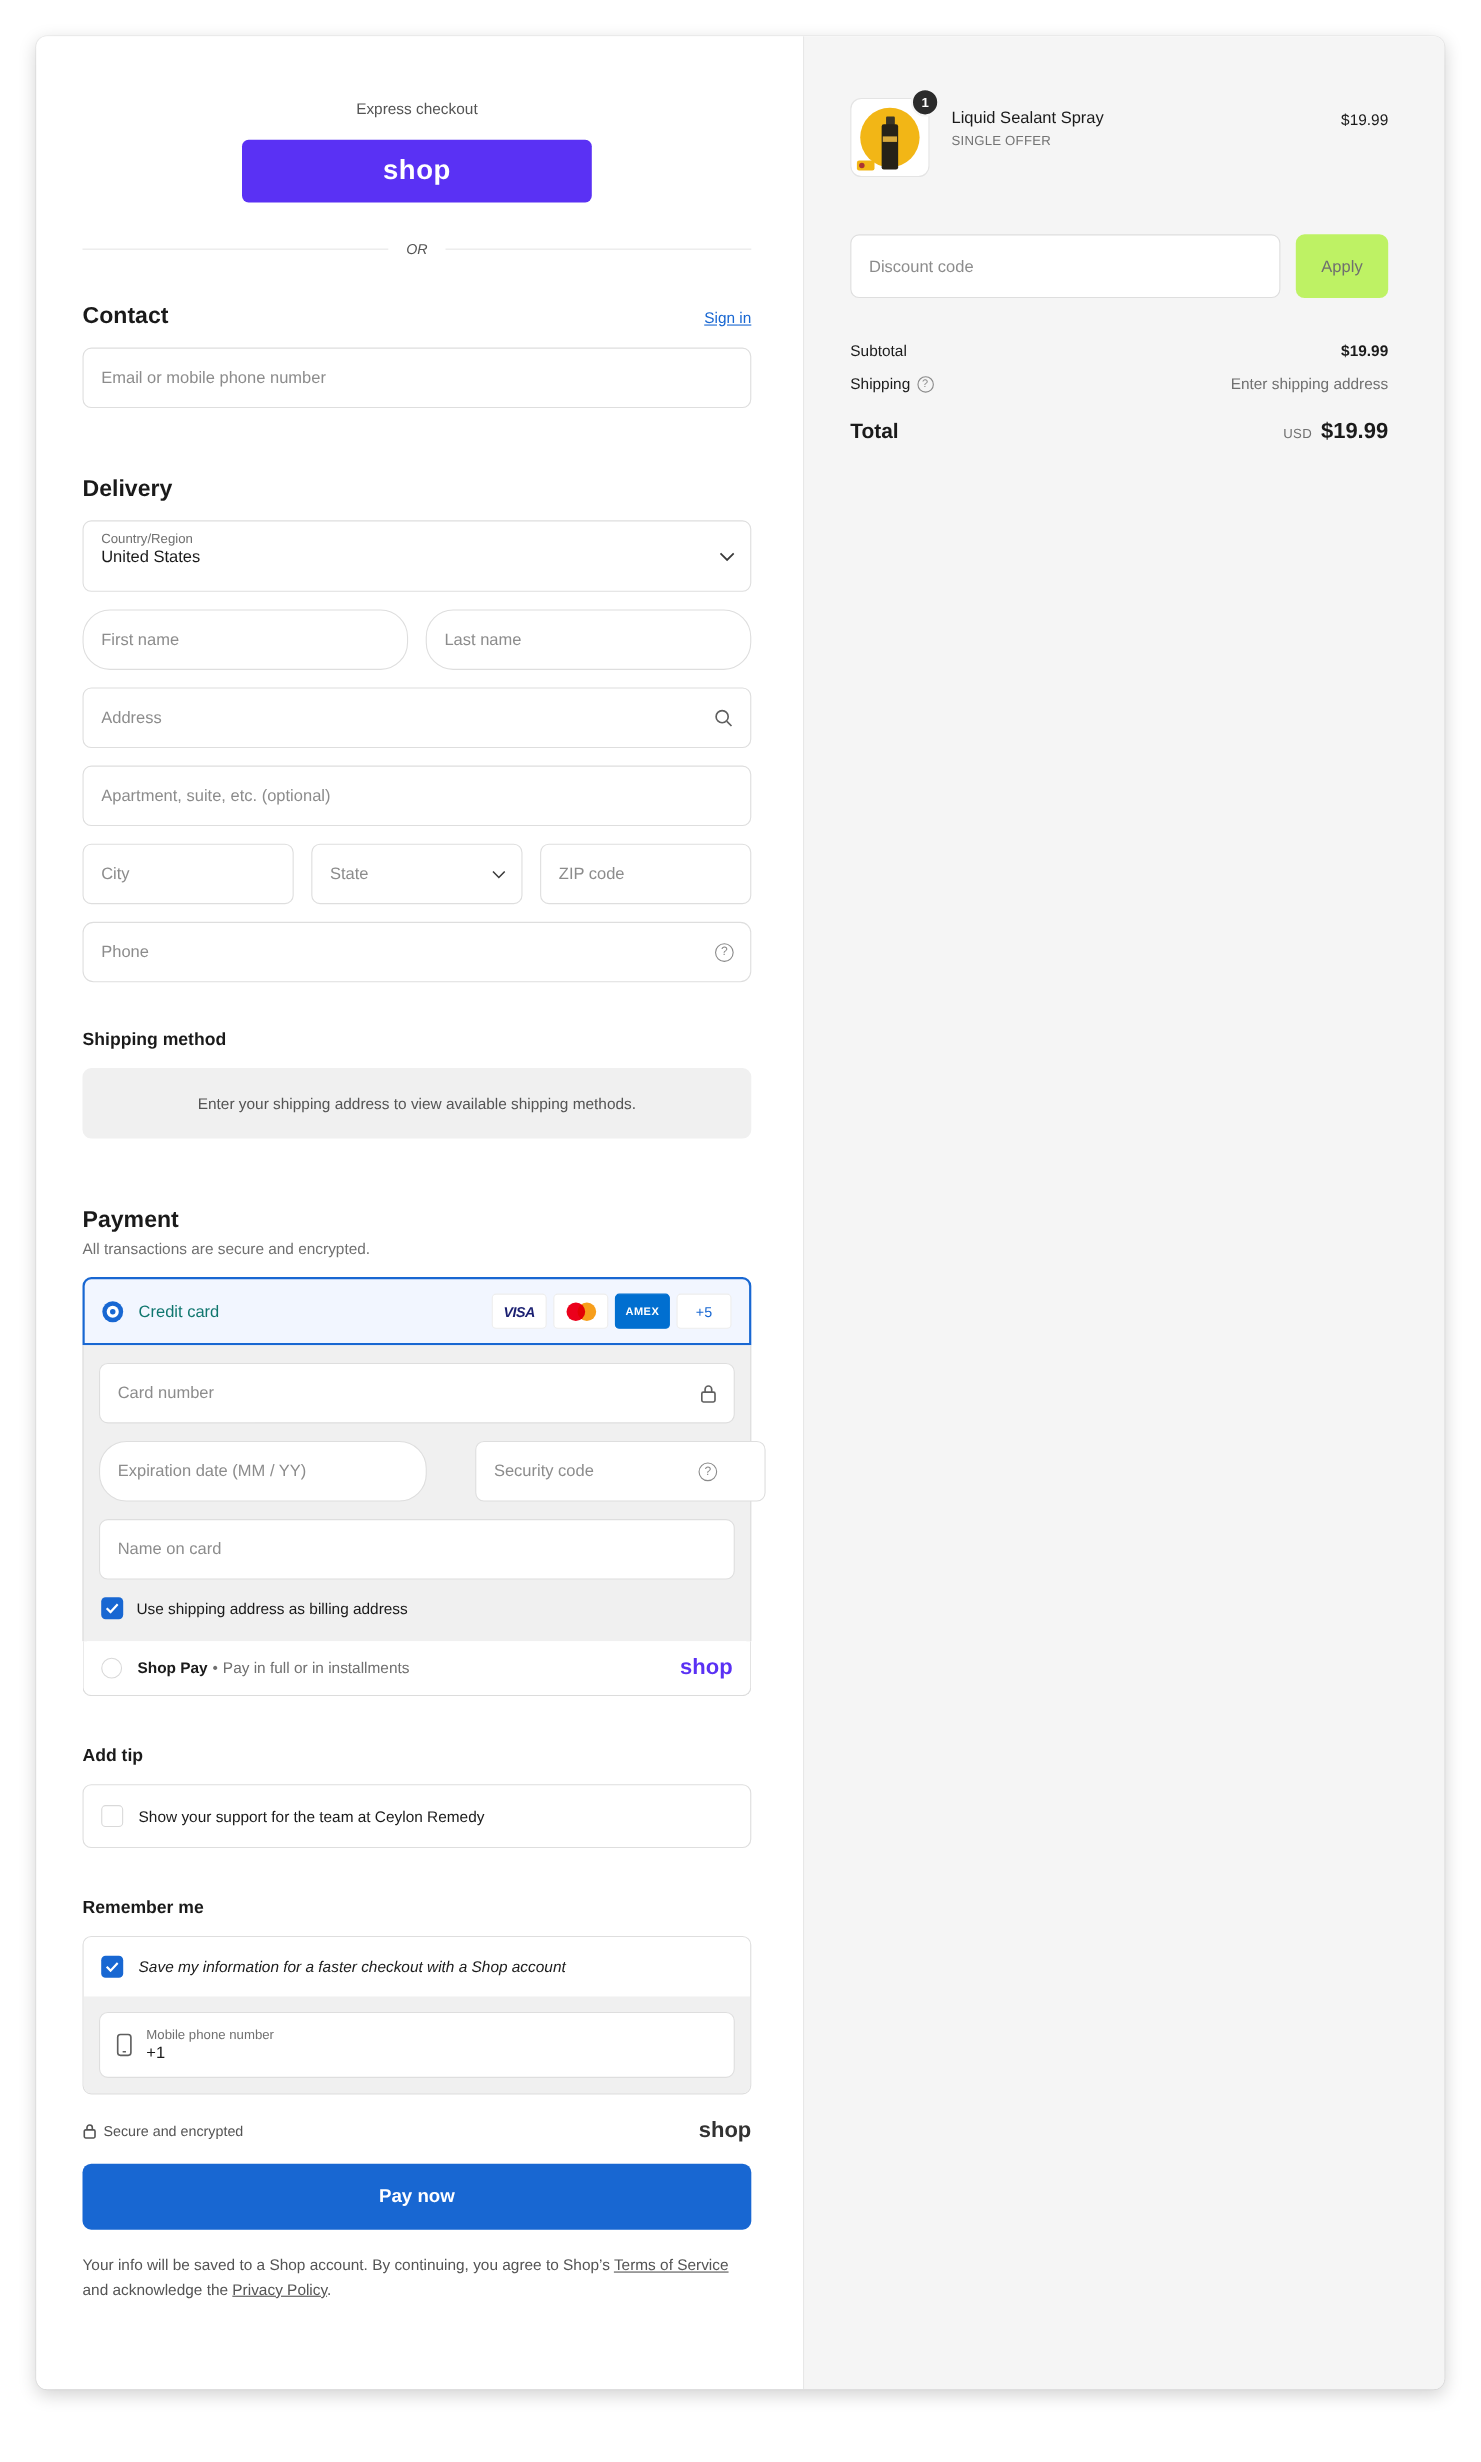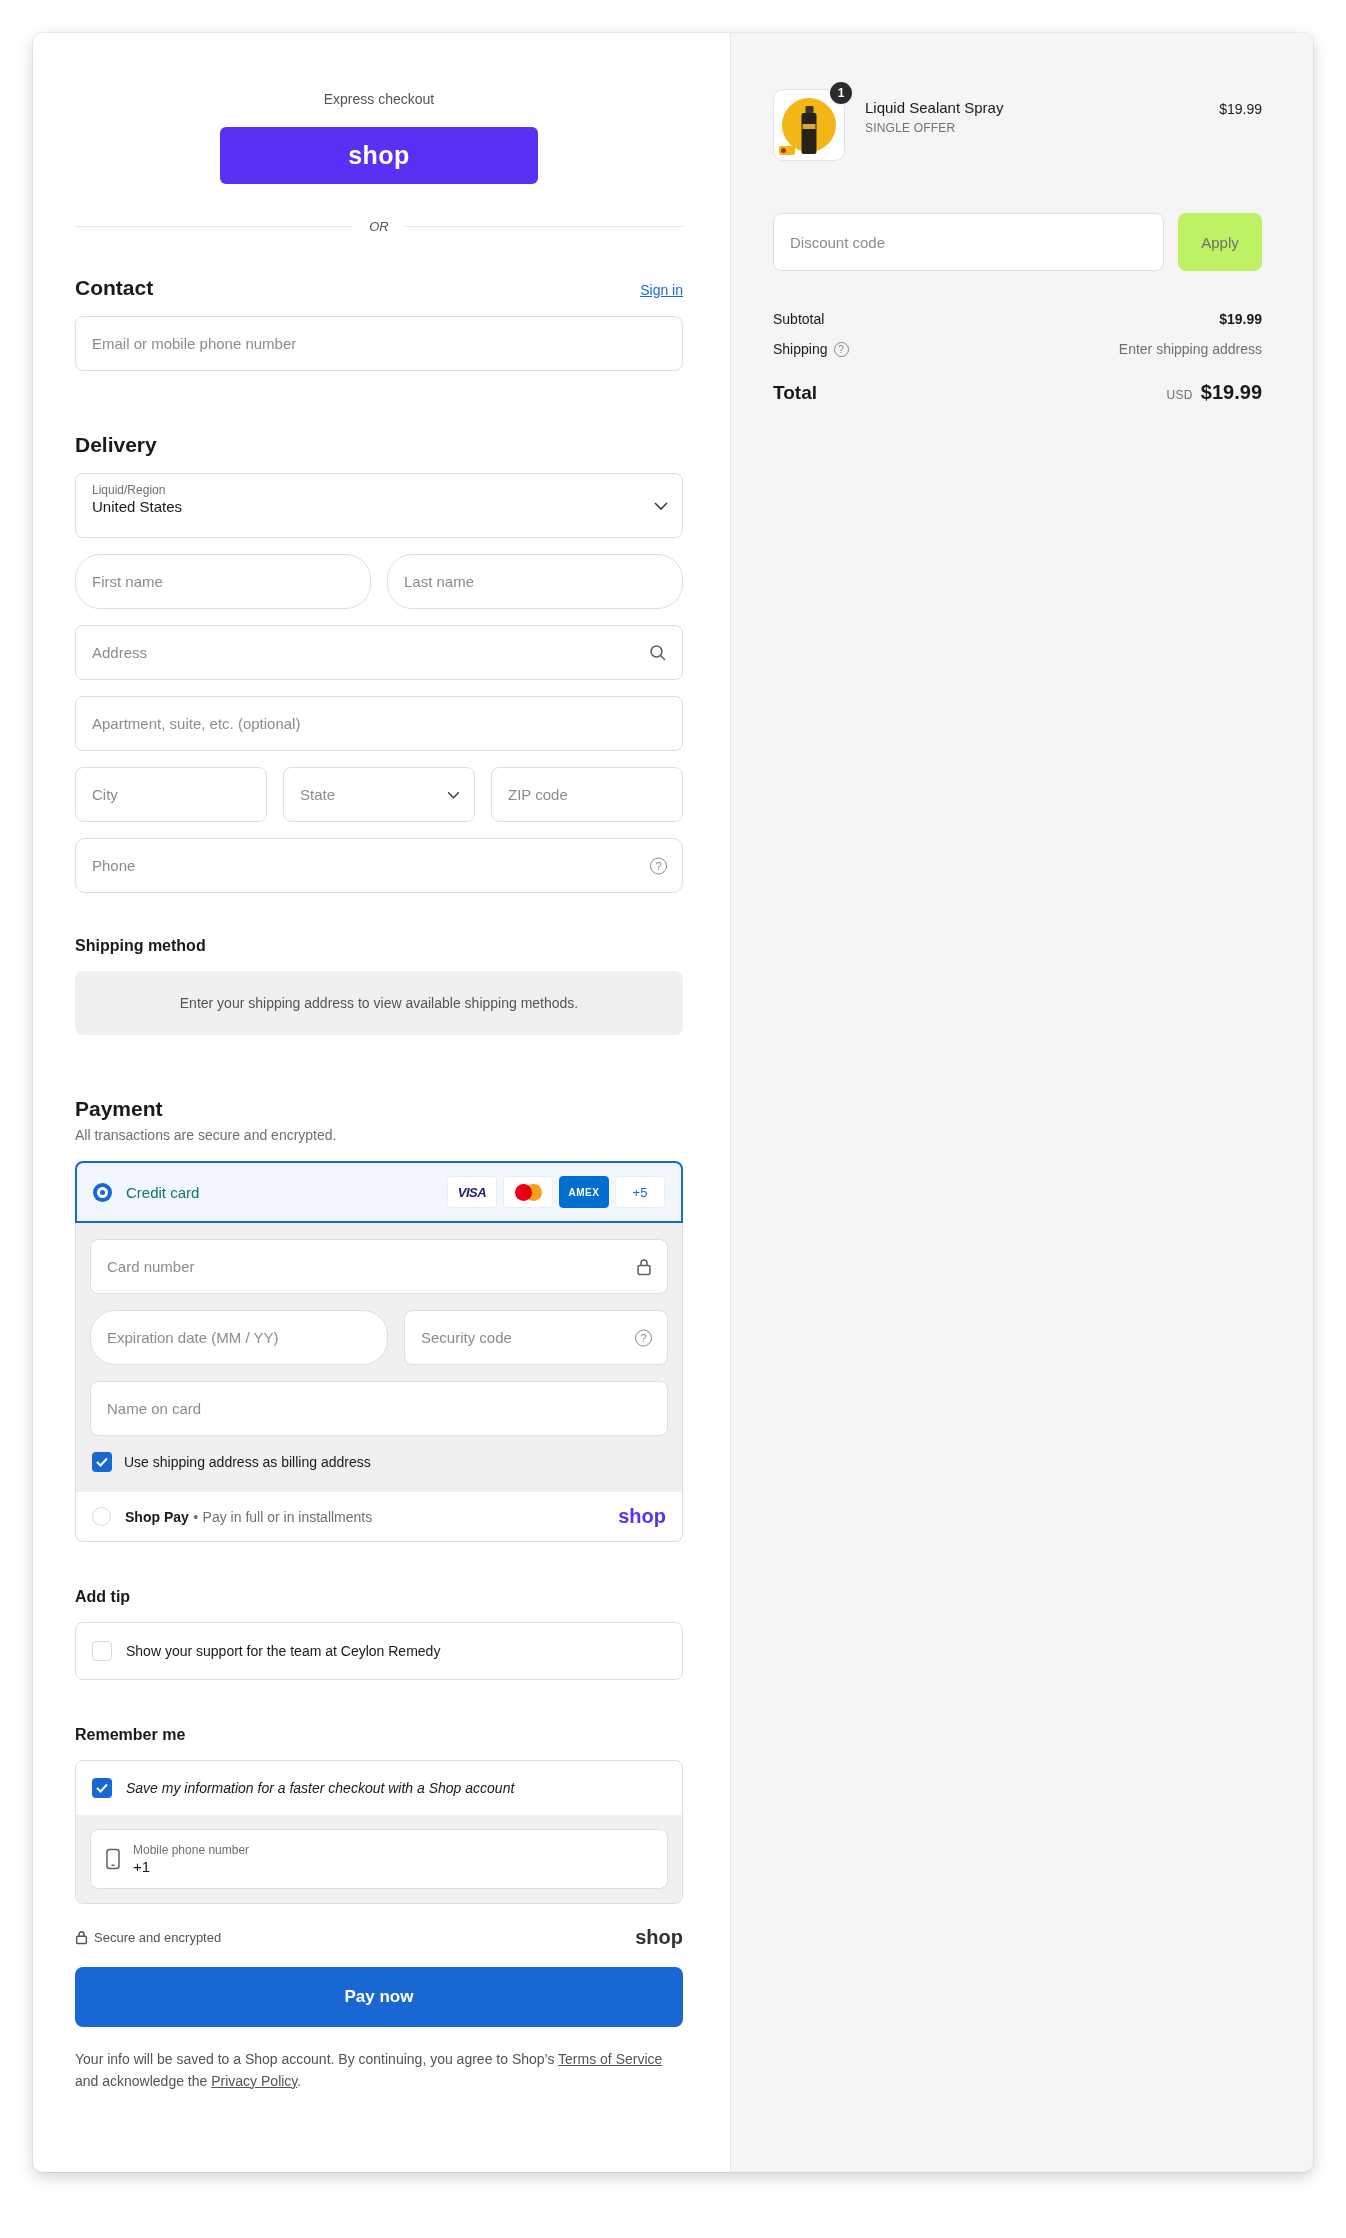--- a/index.html
+++ b/index.html
@@ -199,21 +199,21 @@
         <div class="h1">Contact</div>
         <a class="signin-link">Sign in</a>
       </div>
       <input class="field" type="text" placeholder="Email or mobile phone number" style="">
     </div>
 
     <div class="section">
       <div class="h1">Delivery</div>
       <div class="stack">
         <div class="select-field">
-          <div class="mini-label">Liquid/Region</div>
+          <div class="mini-label">Country/Region</div>
           <div class="value">United States</div>
           <svg class="chev" width="14" height="9" viewBox="0 0 14 9">
               <polyline points="1,1.5 7,7.5 13,1.5" fill="none" stroke="#3a3a3a" stroke-width="1.6"></polyline>
             </svg>
         </div>
         <div class="row2">
           <input class="field" type="text" placeholder="First name" style="">
           <input class="field" type="text" placeholder="Last name" style="">
         </div>
         <div class="field-wrap">
@@ -270,21 +270,21 @@
             <div class="field-wrap">
               <input class="field" type="text" style="padding-right: 44px;" placeholder="Card number">
               <svg class="trail-icon" width="16" height="18" viewBox="0 0 16 18">
                   <rect x="2" y="7.5" width="12" height="9" rx="1.5" fill="none" stroke="#5f5f5f" stroke-width="1.5"></rect>
                   <path d="M5 7.5 V5 a3 3 0 0 1 6 0 V7.5" fill="none" stroke="#5f5f5f" stroke-width="1.5"></path>
                 </svg>
             </div>
             <div class="row2">
               <input class="field" type="text" placeholder="Expiration date (MM / YY)" style="">
               <div class="field-wrap">
-                <input class="field" type="text" style="padding-right: 33px;" placeholder="Security code">
+                <input class="field" type="text" style="padding-right: 33px; margin-left: 28px;" placeholder="Security code">
                 <span class="trail-icon qmark">?</span>
               </div>
             </div>
             <input class="field" type="text" placeholder="Name on card" style="">
           </div>
           <div class="check-row">
             <span class="cb checked">
               <svg width="12" height="10" viewBox="0 0 12 10">
                   <polyline points="1,5 4.5,8.5 11,1.5" fill="none" stroke="#fff" stroke-width="2"></polyline>
                 </svg>

